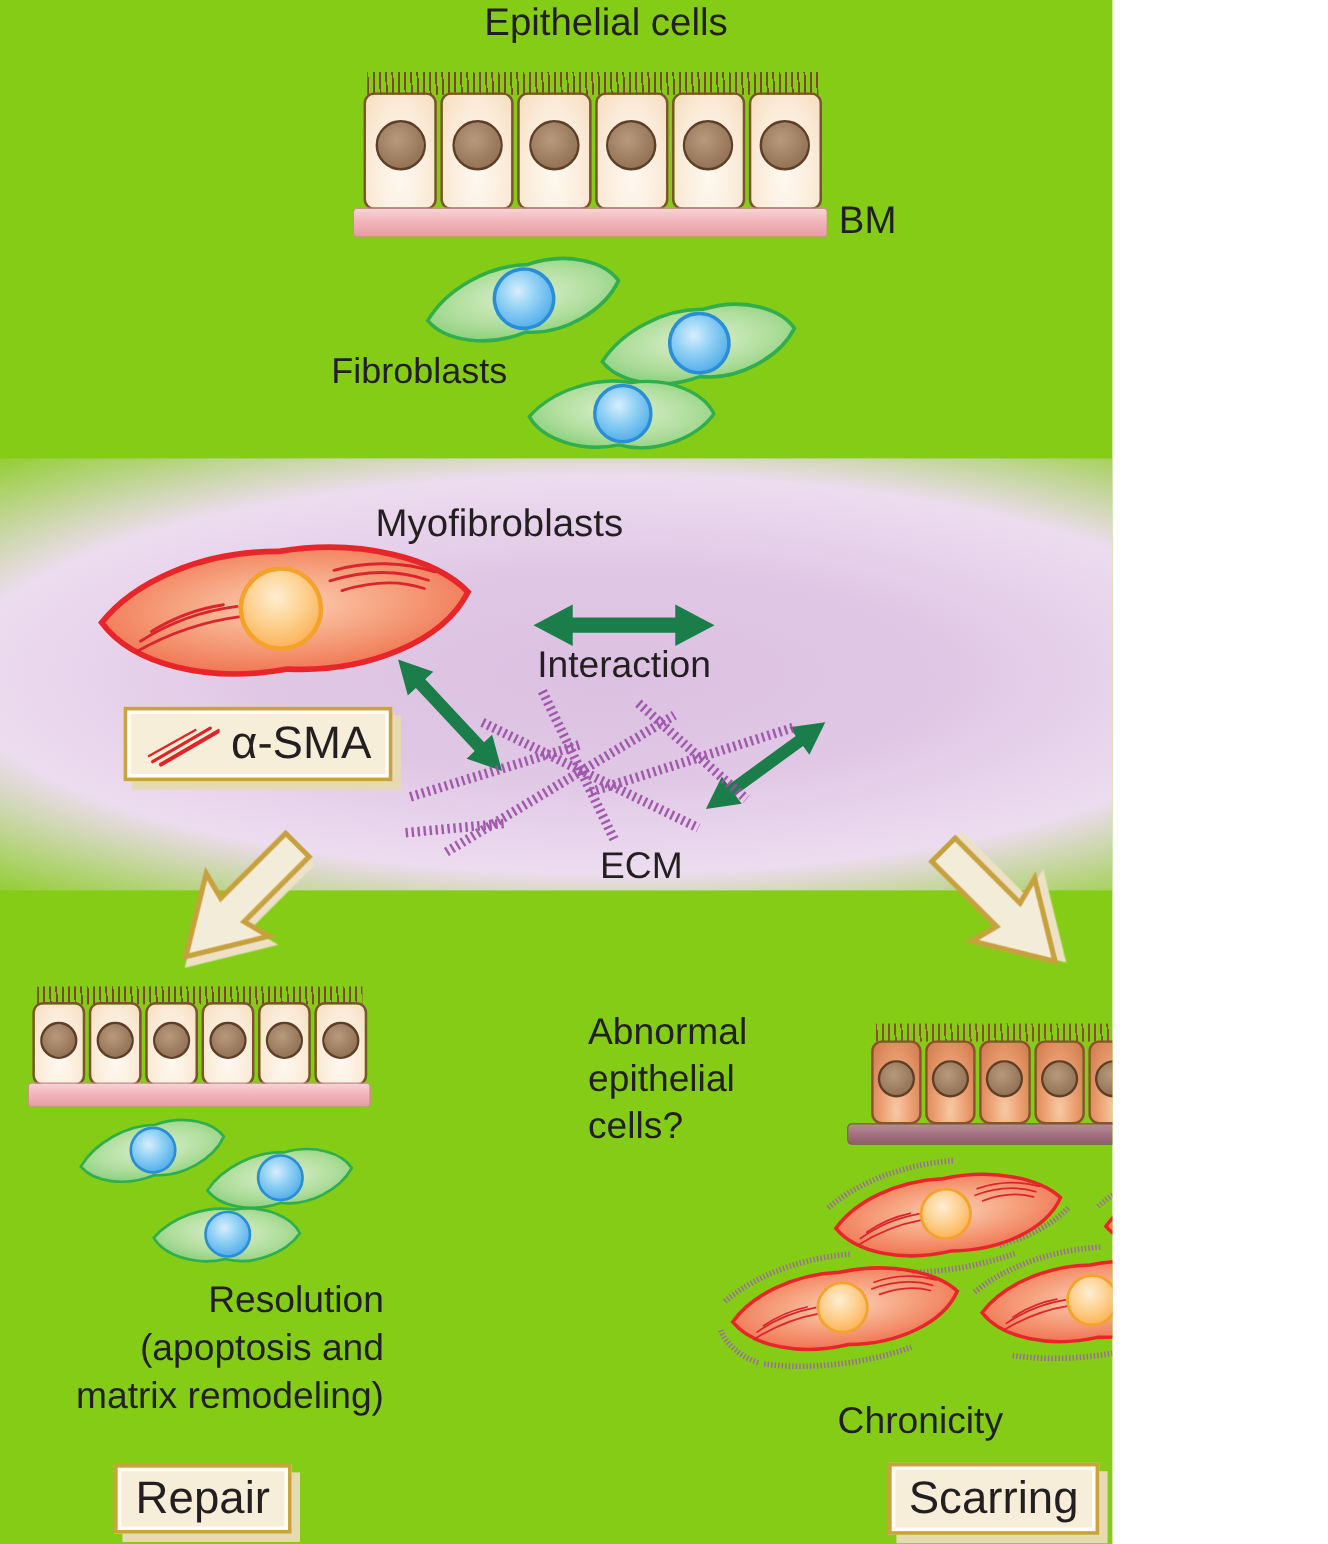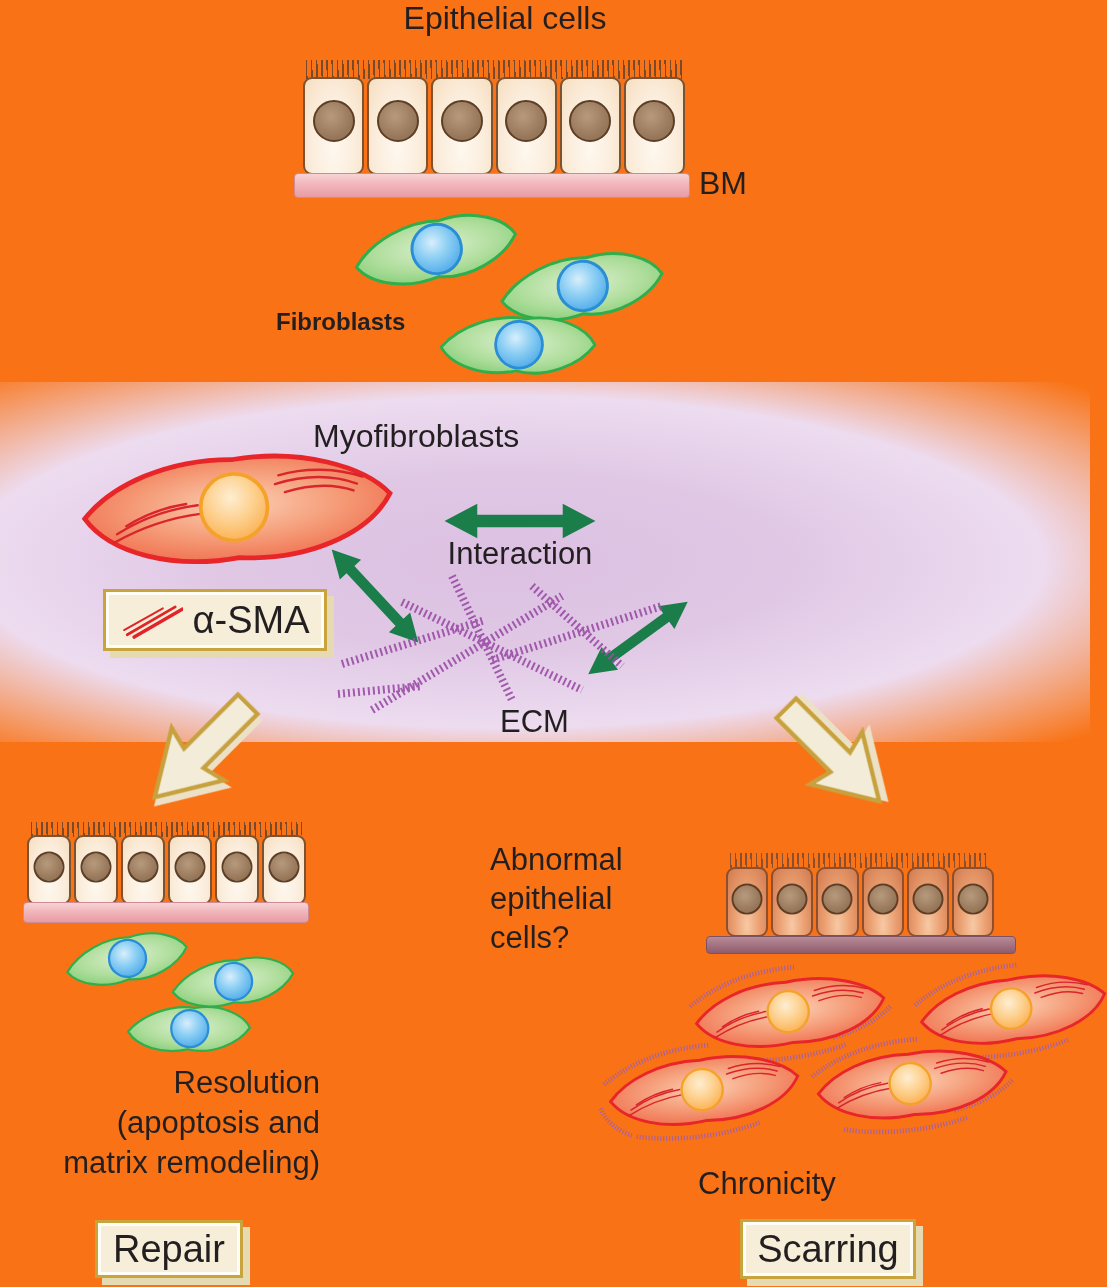--- a/index.html
+++ b/index.html
@@ -1,16 +1,16 @@
 <!DOCTYPE html>
 <html><head>
 <meta charset="utf-8">
 <style>
   html,body{margin:0;padding:0;background:#fff;}
-  #canvas{position:relative;width:1107px;height:1287px;background:#f97316;overflow:hidden;
+  #canvas{position:relative;width:927px;height:1287px;background:#84cc16;overflow:hidden;
           font-family:"Liberation Sans",sans-serif;color:#231f20;}
   .abs{position:absolute;}
   .label{position:absolute;color:#231f20;white-space:pre-line;}
   
   .tissue-bg{position:absolute;left:-80px;top:382px;width:1170px;height:360px;
     background:radial-gradient(ellipse at 50% 50%, #dcc0e2 0%, #e0c8e5 35%, #eddcf0 65%, rgba(255,255,255,0) 98%);}
   
   .cilia{position:absolute;background-image:repeating-linear-gradient(88deg,#7a4a28 0 1.6px,transparent 1.6px 5.2px);}
   .cilia.dark{background-image:repeating-linear-gradient(88deg,#8a4f2e 0 1.6px,transparent 1.6px 5.2px);}
   .cells{position:absolute;display:flex;gap:3px;}
@@ -121,21 +121,21 @@
 
   <svg class="abs rot" style="left:352px;top:212px;transform:rotate(-8deg);" width="168" height="78">
       <use href="#fibroblast"></use>
     </svg>
   <svg class="abs rot" style="left:498px;top:249px;transform:rotate(-6deg);" width="168" height="78">
       <use href="#fibroblast"></use>
     </svg>
   <svg class="abs rot" style="left:434px;top:310px;transform:rotate(3deg);" width="168" height="73">
       <use href="#fibroblast"></use>
     </svg>
-  <div class="label" style="left:276px;top:308px;font-size:24px;font-weight:bold;">Fibroblasts</div>
+  <div class="label" style="left:276px;top:293px;font-size:30px;">Fibroblasts</div>
 
   <div class="label" style="left:313px;top:418px;font-size:32px;">Myofibroblasts</div>
 
   <svg class="abs rot" style="left:78px;top:446px;transform:rotate(-3deg);" width="318" height="124">
       <use href="#myofib"></use>
     </svg>
 
   <div class="gold-box" style="left:103px;top:589px;width:218px;height:56px;">
     <svg width="62" height="42" viewBox="0 0 80 50">
       <g fill="none" stroke="#e02428" stroke-linecap="round">

